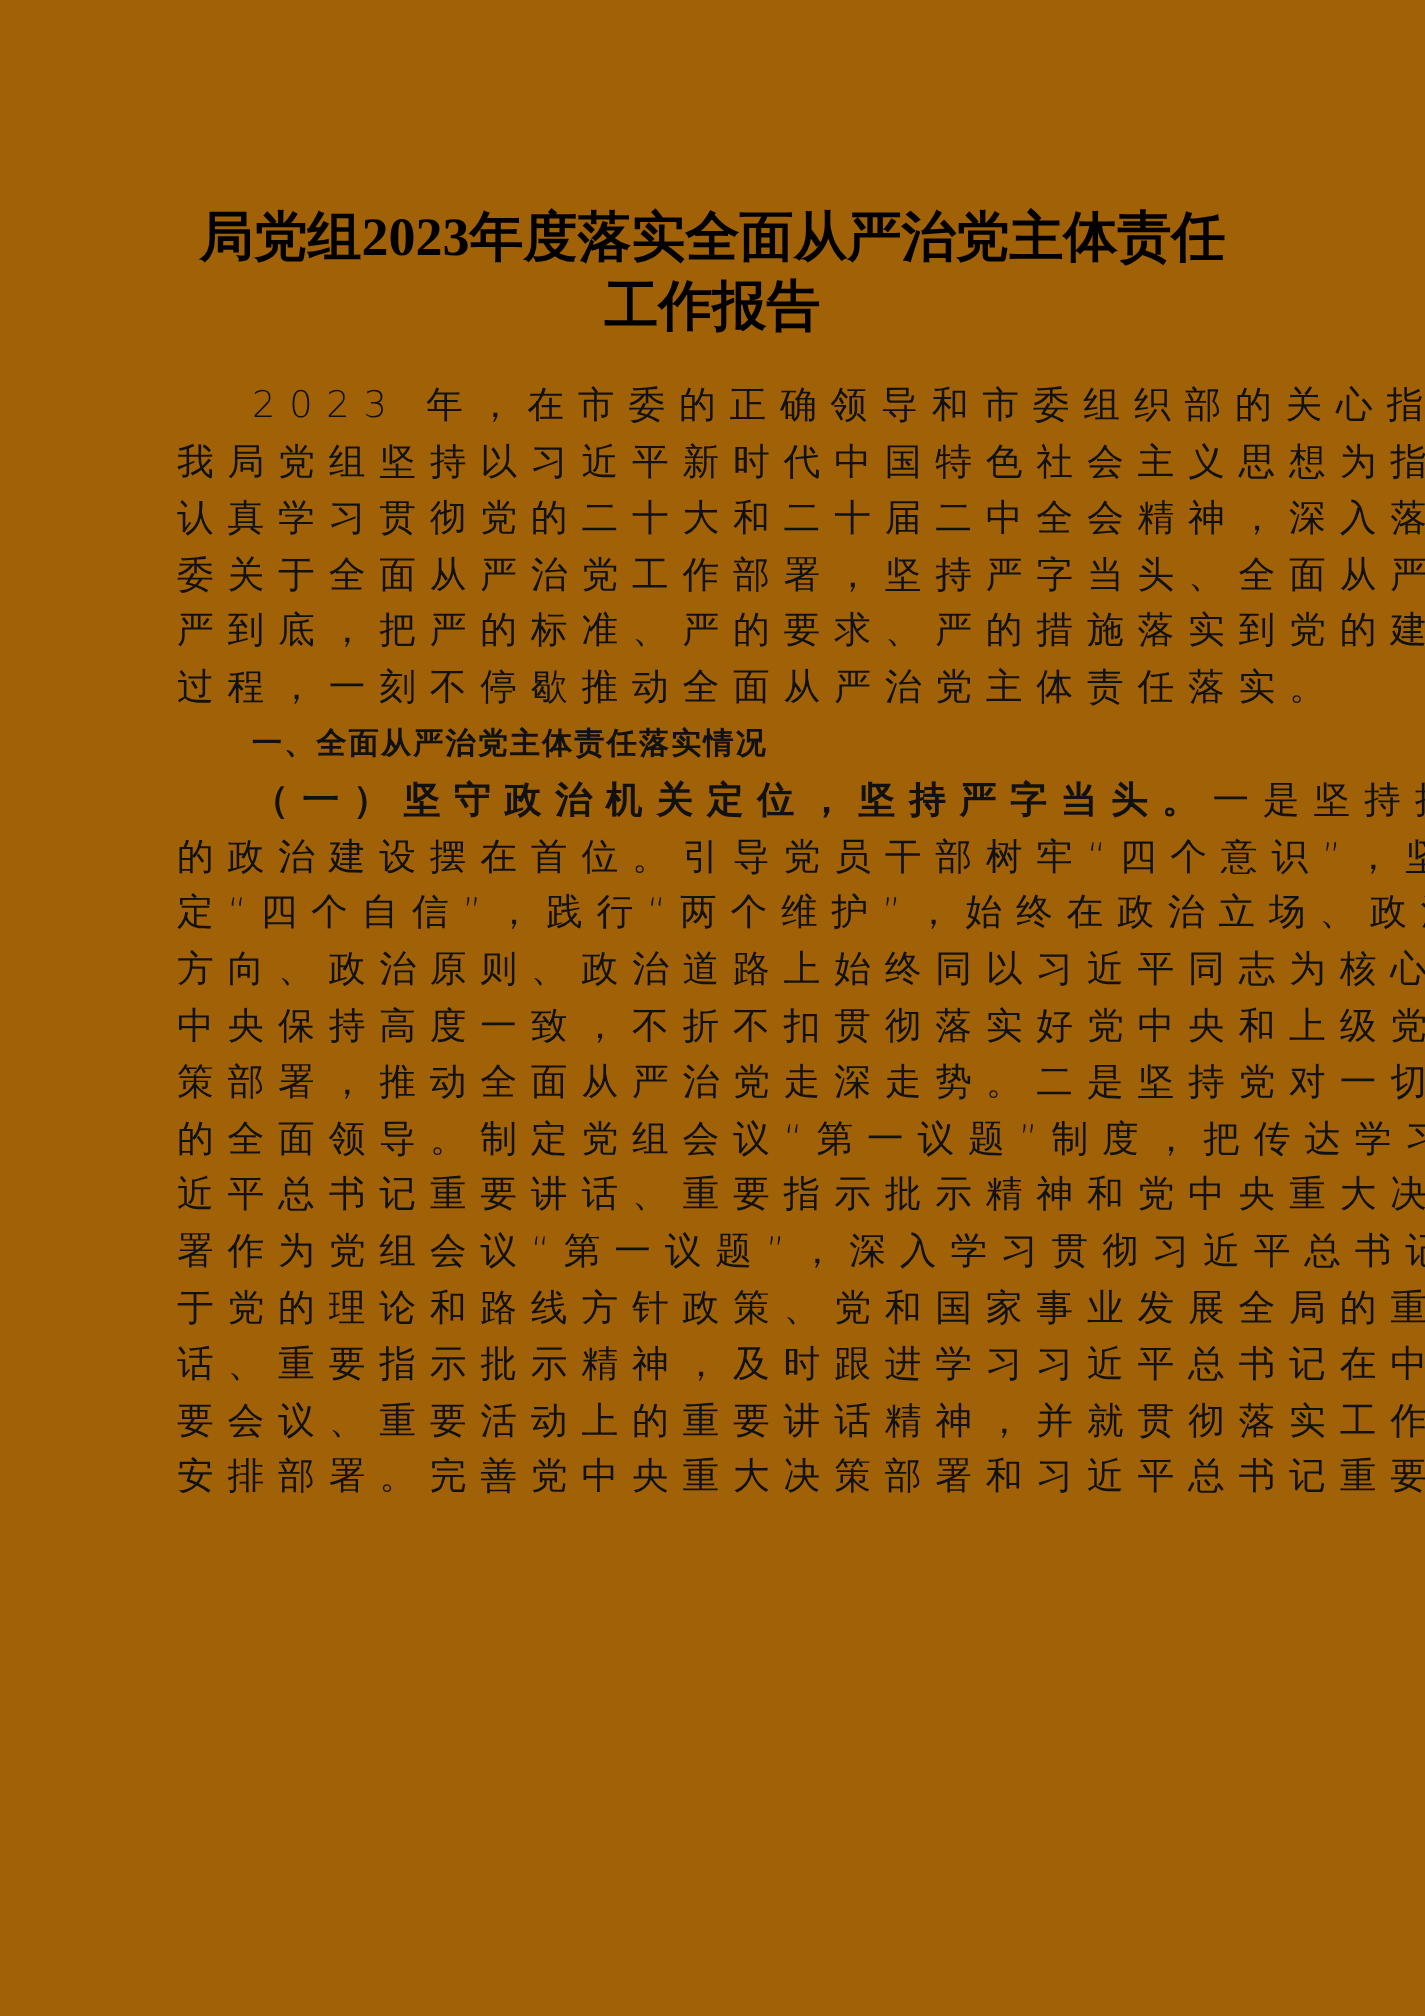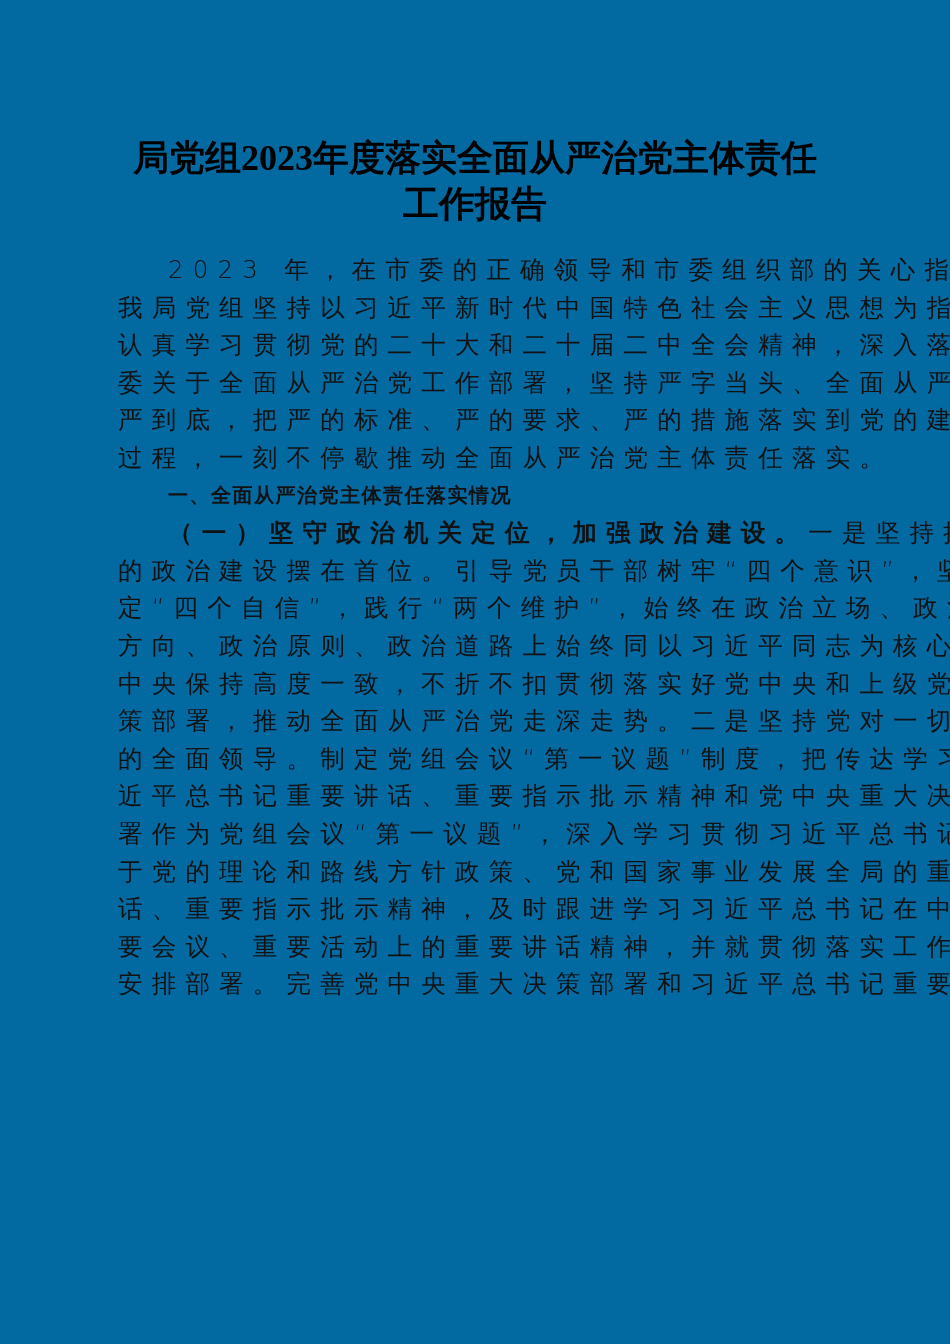--- a/index.html
+++ b/index.html
@@ -14,21 +14,21 @@
       overflow: hidden;
       font-family: "DejaVu Serif", "Liberation Serif", serif;
       color: #000000;
     }
     .page {
       position: absolute;
       left: 0;
       top: 0;
       width: 950px;
       height: 1344px;
-      background: #0369a1;
+      background: #a16207;
     }
     .title {
       position: absolute;
       left: 60px;
       width: 830px;
       text-align: center;
       font-family: "Liberation Serif", "DejaVu Serif", serif;
       font-weight: bold;
       font-size: 36px;
       line-height: 42px;
@@ -82,21 +82,21 @@
       <span class="line">我局党组坚持以习近平新时代中国特色社会主义思想为指导，</span>
       <span class="line">认真学习贯彻党的二十大和二十届二中全会精神，深入落实市</span>
       <span class="line">委关于全面从严治党工作部署，坚持严字当头、全面从严、一</span>
       <span class="line">严到底，把严的标准、严的要求、严的措施落实到党的建设全</span>
       <span class="line">过程，一刻不停歇推动全面从严治党主体责任落实。</span>
     </div>
 
     <span class="line heading">一、全面从严治党主体责任落实情况</span>
 
     <div>
-      <span class="line subheading-line"><span class="bold-inline">（一）坚守政治机关定位，加强政治建设。</span><span>一是坚持把党</span></span>
+      <span class="line subheading-line"><span class="bold-inline">（一）坚守政治机关定位，坚持严字当头。</span><span>一是坚持把党</span></span>
       <span class="line">的政治建设摆在首位。引导党员干部树牢“四个意识”，坚</span>
       <span class="line">定“四个自信”，践行“两个维护”，始终在政治立场、政治</span>
       <span class="line">方向、政治原则、政治道路上始终同以习近平同志为核心的党</span>
       <span class="line">中央保持高度一致，不折不扣贯彻落实好党中央和上级党组决</span>
       <span class="line">策部署，推动全面从严治党走深走势。二是坚持党对一切工作</span>
       <span class="line">的全面领导。制定党组会议“第一议题”制度，把传达学习习</span>
       <span class="line">近平总书记重要讲话、重要指示批示精神和党中央重大决策部</span>
       <span class="line">署作为党组会议“第一议题”，深入学习贯彻习近平总书记关</span>
       <span class="line">于党的理论和路线方针政策、党和国家事业发展全局的重要讲</span>
       <span class="line">话、重要指示批示精神，及时跟进学习习近平总书记在中央重</span>

